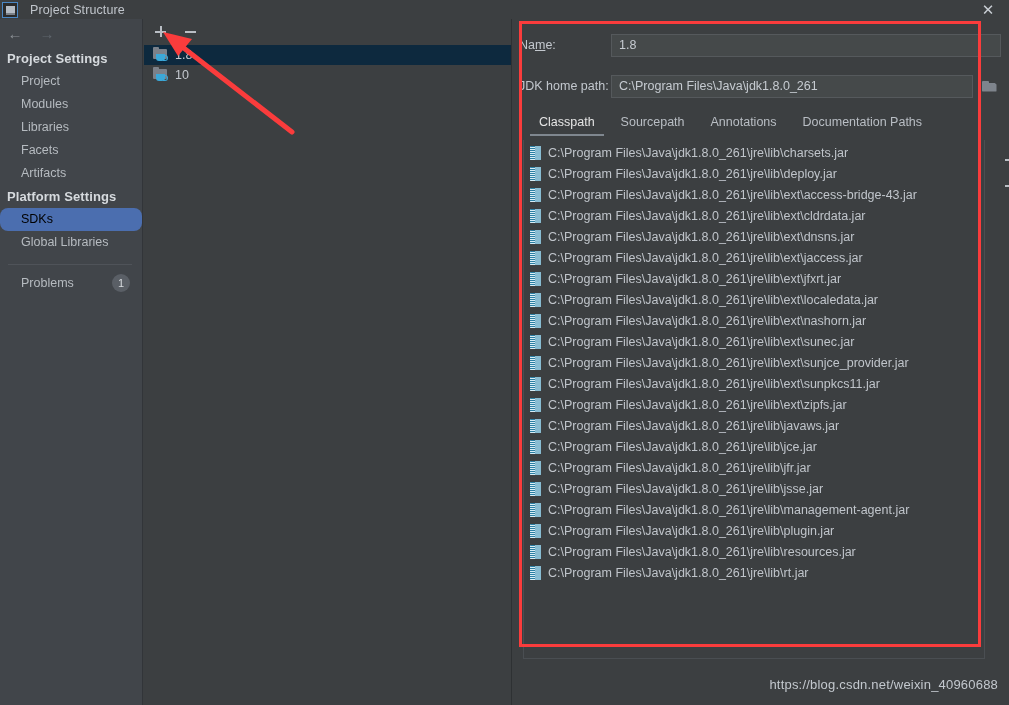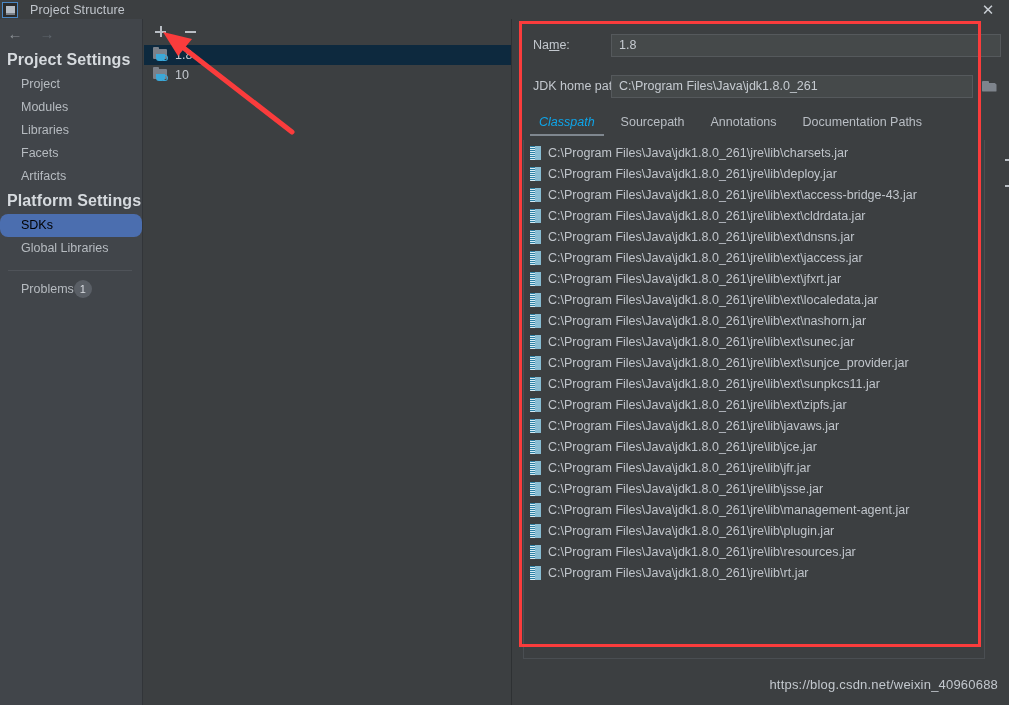--- a/index.html
+++ b/index.html
@@ -62,41 +62,42 @@
   }
   .arrow {
     width: 22px; height: 22px;
     display: flex; align-items: center; justify-content: center;
     font-size: 15px; color: #8d9297; cursor: pointer;
     line-height: 1;
   }
   .arrow.forward { color: #5f666d; }
 
   .group-title {
-    font-size: 16px; color: #d6dade; font-weight: bold;
+    font-size: 13px; color: #d6dade; font-weight: bold;
     padding: 4px 0 4px 7px;
     letter-spacing: .1px;
   }
   .nav-item {
     font-size: 12.5px; color: #b6bbc0;
     padding: 3px 0 3px 21px;
     height: 23px; line-height: 17px;
     cursor: pointer;
     white-space: nowrap;
   }
   .nav-item.selected {
     background: #4b6eaf; color: #000000; border-radius: 8px;
   }
   .sidebar-sep {
     margin: 10px 10px 0 8px;
     border-top: 1px solid #4f5359;
   }
   .problems-row {
     display: flex; align-items: center;
     padding: 9px 12px 0 21px;
+    justify-content: space-between;
     cursor: pointer;
   }
   .problems-label { font-size: 12.5px; color: #b6bbc0; }
   .badge {
     width: 18px; height: 18px; border-radius: 50%;
     background: #5a5f66; color: #d8dce0;
     font-size: 11px; display: flex;
     align-items: center; justify-content: center;
   }
 
@@ -159,21 +160,21 @@
     position: absolute; left: 513px; top: 19px;
     width: 496px; height: 686px;
     background: #3c3f41;
   }
   .field-row {
     display: flex; align-items: center;
     height: 26px; margin: 0;
   }
   .field-label {
     font-size: 12.5px; color: #c3c8ce;
-    width: 98px; padding-left: 20px;
+    width: 98px; padding-left: 6px;
     white-space: nowrap;
   }
   .field-label u { text-decoration: underline; }
   .text-field {
     flex: 1; height: 23px;
     background: #45494a; border: 1px solid #55595c;
     color: #c6cbd1; font-size: 12.5px;
     display: flex; align-items: center; padding-left: 7px;
     font-family: "Liberation Sans", sans-serif;
   }
@@ -202,21 +203,21 @@
   .tabs {
     display: flex; align-items: flex-end;
     height: 28px; margin-top: 9px; padding-left: 13px;
     gap: 0px;
   }
   .tab {
     font-size: 12.5px; color: #b9bec4;
     padding: 0 13px 7px 13px; cursor: pointer;
     position: relative; white-space: nowrap;
   }
-  .tab.active { color: #0ea5e9; font-style: italic; }
+  .tab.active { color: #e5e5e5; }
   .tab.active::after {
     content: ""; position: absolute; left: 4px; right: 4px; bottom: 0;
     height: 2px; background: #7f878f;
   }
 
   
   .cp-wrap {
     position: absolute; left: 10px; top: 121px;
     width: 462px; height: 519px;
     display: flex;

